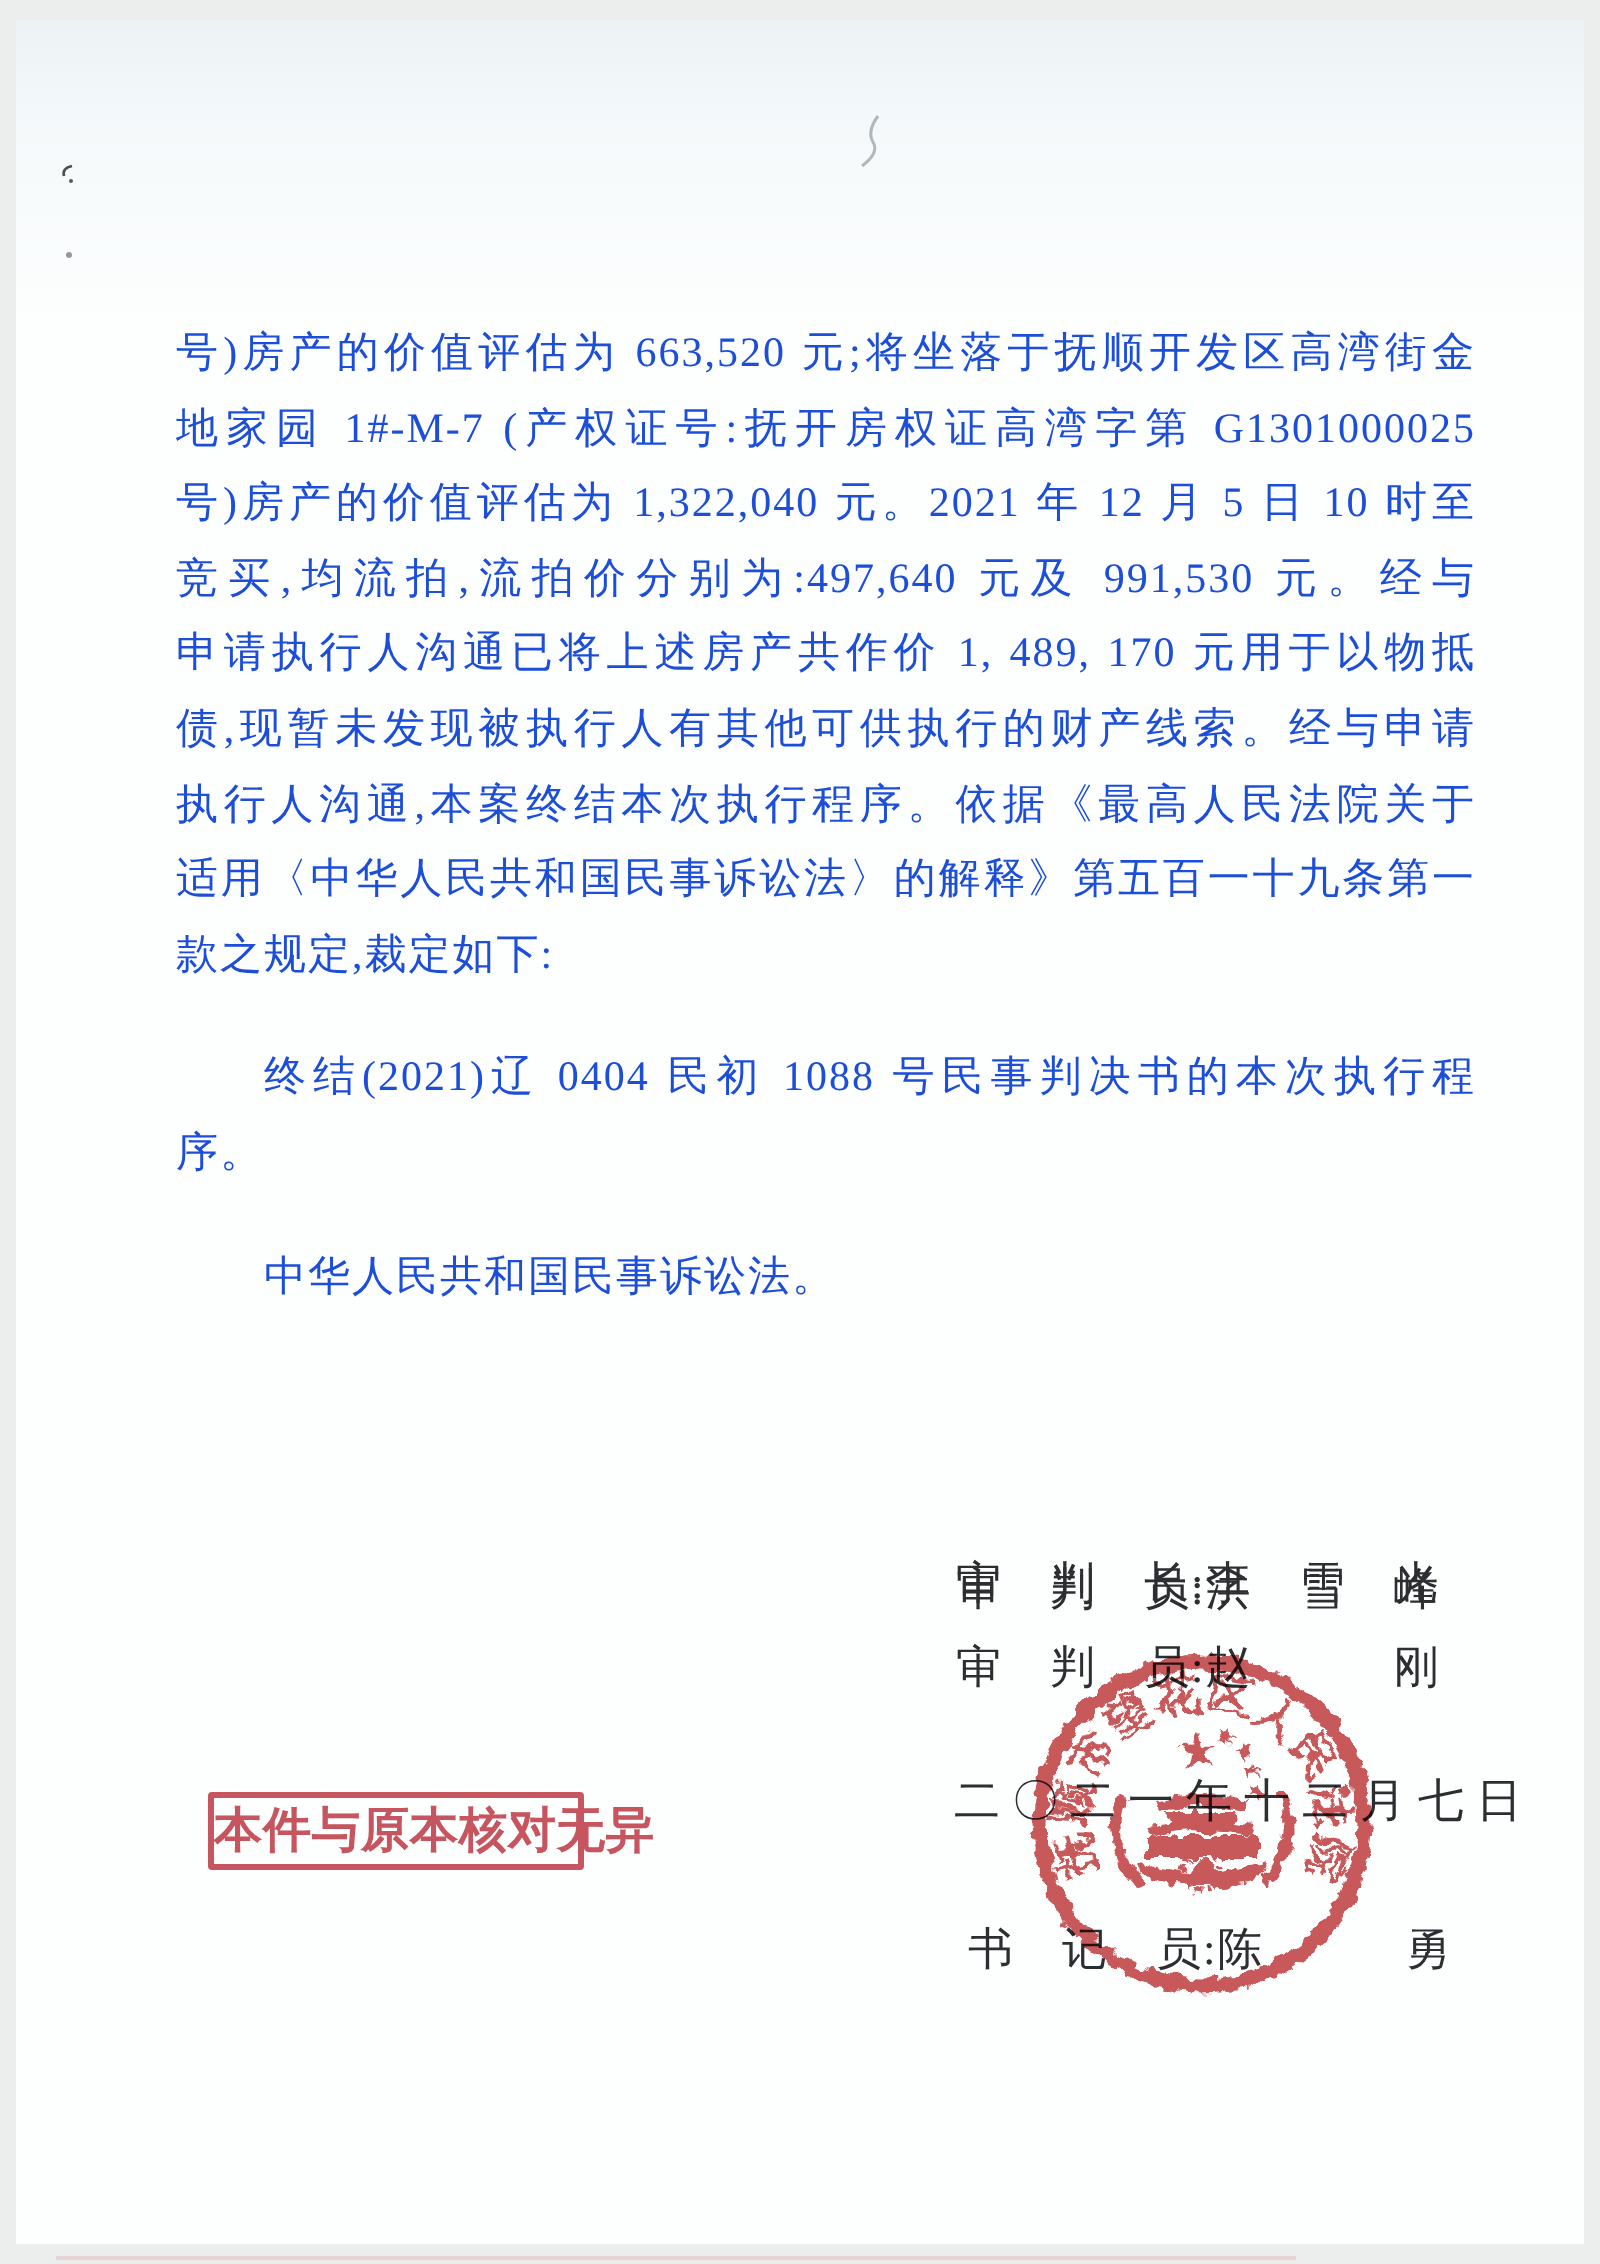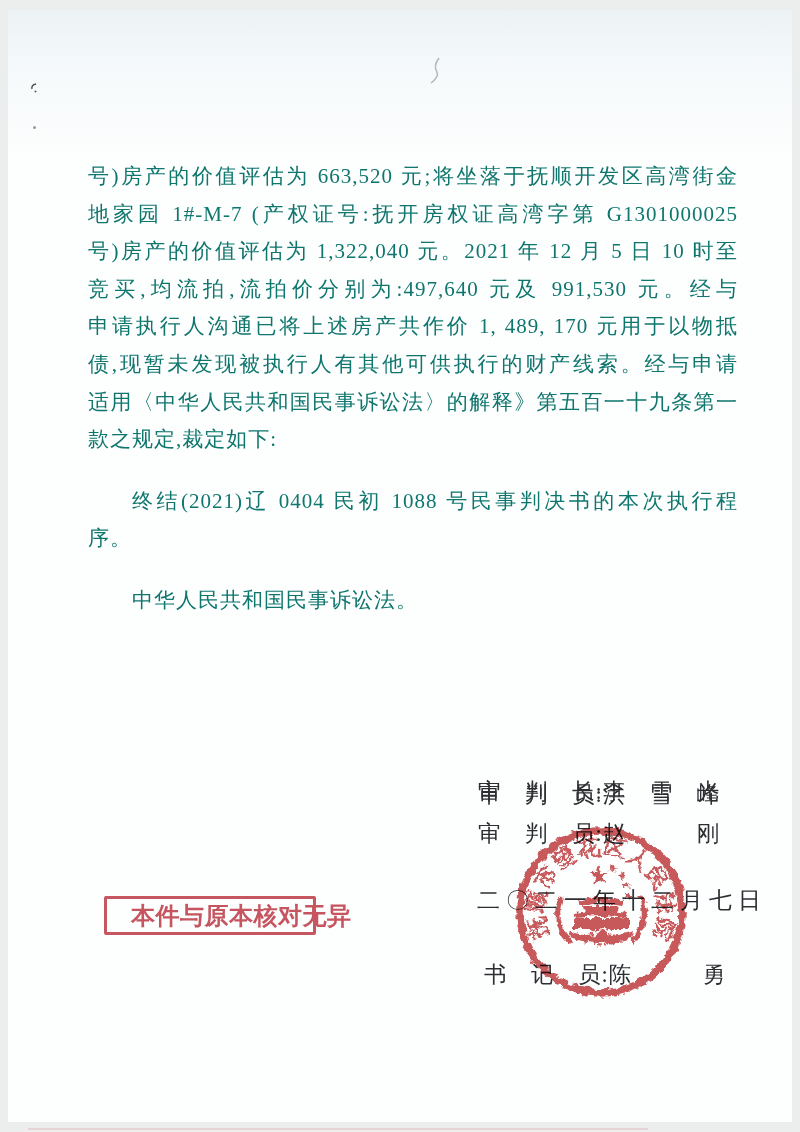--- a/index.html
+++ b/index.html
@@ -17,21 +17,21 @@
     background:linear-gradient(180deg,#e9f0f3 0%,#f3f8fa 35%,#fdfefe 100%);
     opacity:.85;
   }
   .bottom-scanline{
     position:absolute;left:20px;top:1118px;width:620px;height:2px;
     background:rgba(210,130,140,.25);
   }
   
   .body-text{
     position:absolute;left:88px;top:158px;width:650px;
-    font-size:21px;color:#0f766e;
+    font-size:21px;color:#1d4ed8;
   }
   .line{
     height:37.6px;line-height:37.6px;letter-spacing:1px;
     text-align:justify;text-align-last:justify;
   }
   .line.short{text-align:center;text-align-last:left;}
   .line.indent{text-indent:44px;margin-top:24px;}
   
   .sig{
     position:absolute;left:478px;font-size:22.5px;color:#2d2e32;
@@ -47,21 +47,21 @@
     position:absolute;left:501px;top:812px;width:200px;height:200px;
     mix-blend-mode:multiply;opacity:.86;
   }
   
   .verify-stamp{
     position:absolute;left:104px;top:896px;width:182px;height:33px;
     border:3px solid #c2434f;border-radius:2px;
     color:#c2424e;font-size:24px;font-weight:bold;line-height:33px;
     font-family:"Liberation Sans","DejaVu Sans",sans-serif;
     text-align:center;letter-spacing:.5px;white-space:nowrap;
-    mix-blend-mode:multiply;opacity:.9;padding-left:24px;
+    mix-blend-mode:multiply;opacity:.9;
   }
   
   .speck-a{position:absolute;left:30px;top:80px;width:8px;height:11px;}
   .speck-b{position:absolute;left:33px;top:126px;width:3px;height:3px;background:#6d6d6d;border-radius:50%;opacity:.7;}
   .squiggle{position:absolute;left:428px;top:57px;width:13px;height:27px;opacity:.75;}
 </style>
 </head>
 <body>
 
 <div class="paper">
@@ -82,20 +82,21 @@
     </svg>
 </div>
 
 <div class="body-text">
   <div class="line">号)房产的价值评估为 663,520 元;将坐落于抚顺开发区高湾街金</div>
   <div class="line">地家园 1#-M-7 (产权证号:抚开房权证高湾字第 G1301000025</div>
   <div class="line">号)房产的价值评估为 1,322,040 元。2021 年 12 月 5 日 10 时至</div>
   <div class="line">竞买,均流拍,流拍价分别为:497,640 元及 991,530 元。经与</div>
   <div class="line">申请执行人沟通已将上述房产共作价 1, 489, 170 元用于以物抵</div>
   <div class="line">债,现暂未发现被执行人有其他可供执行的财产线索。经与申请</div>
+  <div class="line">执行人沟通,本案终结本次执行程序。依据《最高人民法院关于</div>
   <div class="line">适用〈中华人民共和国民事诉讼法〉的解释》第五百一十九条第一</div>
   <div class="line short">款之规定,裁定如下:</div>
   <div class="line indent">终结(2021)辽 0404 民初 1088 号民事判决书的本次执行程</div>
   <div class="line short">序。</div>
   <div class="line short indent">中华人民共和国民事诉讼法。</div>
 </div>
 
 <div class="sig judge1">审　判　长:李　雪　光</div>
 <div class="sig judge2">审　判　员:洪　雪　峰</div>
 <div class="sig judge3">审　判　员:赵　　　刚</div>

